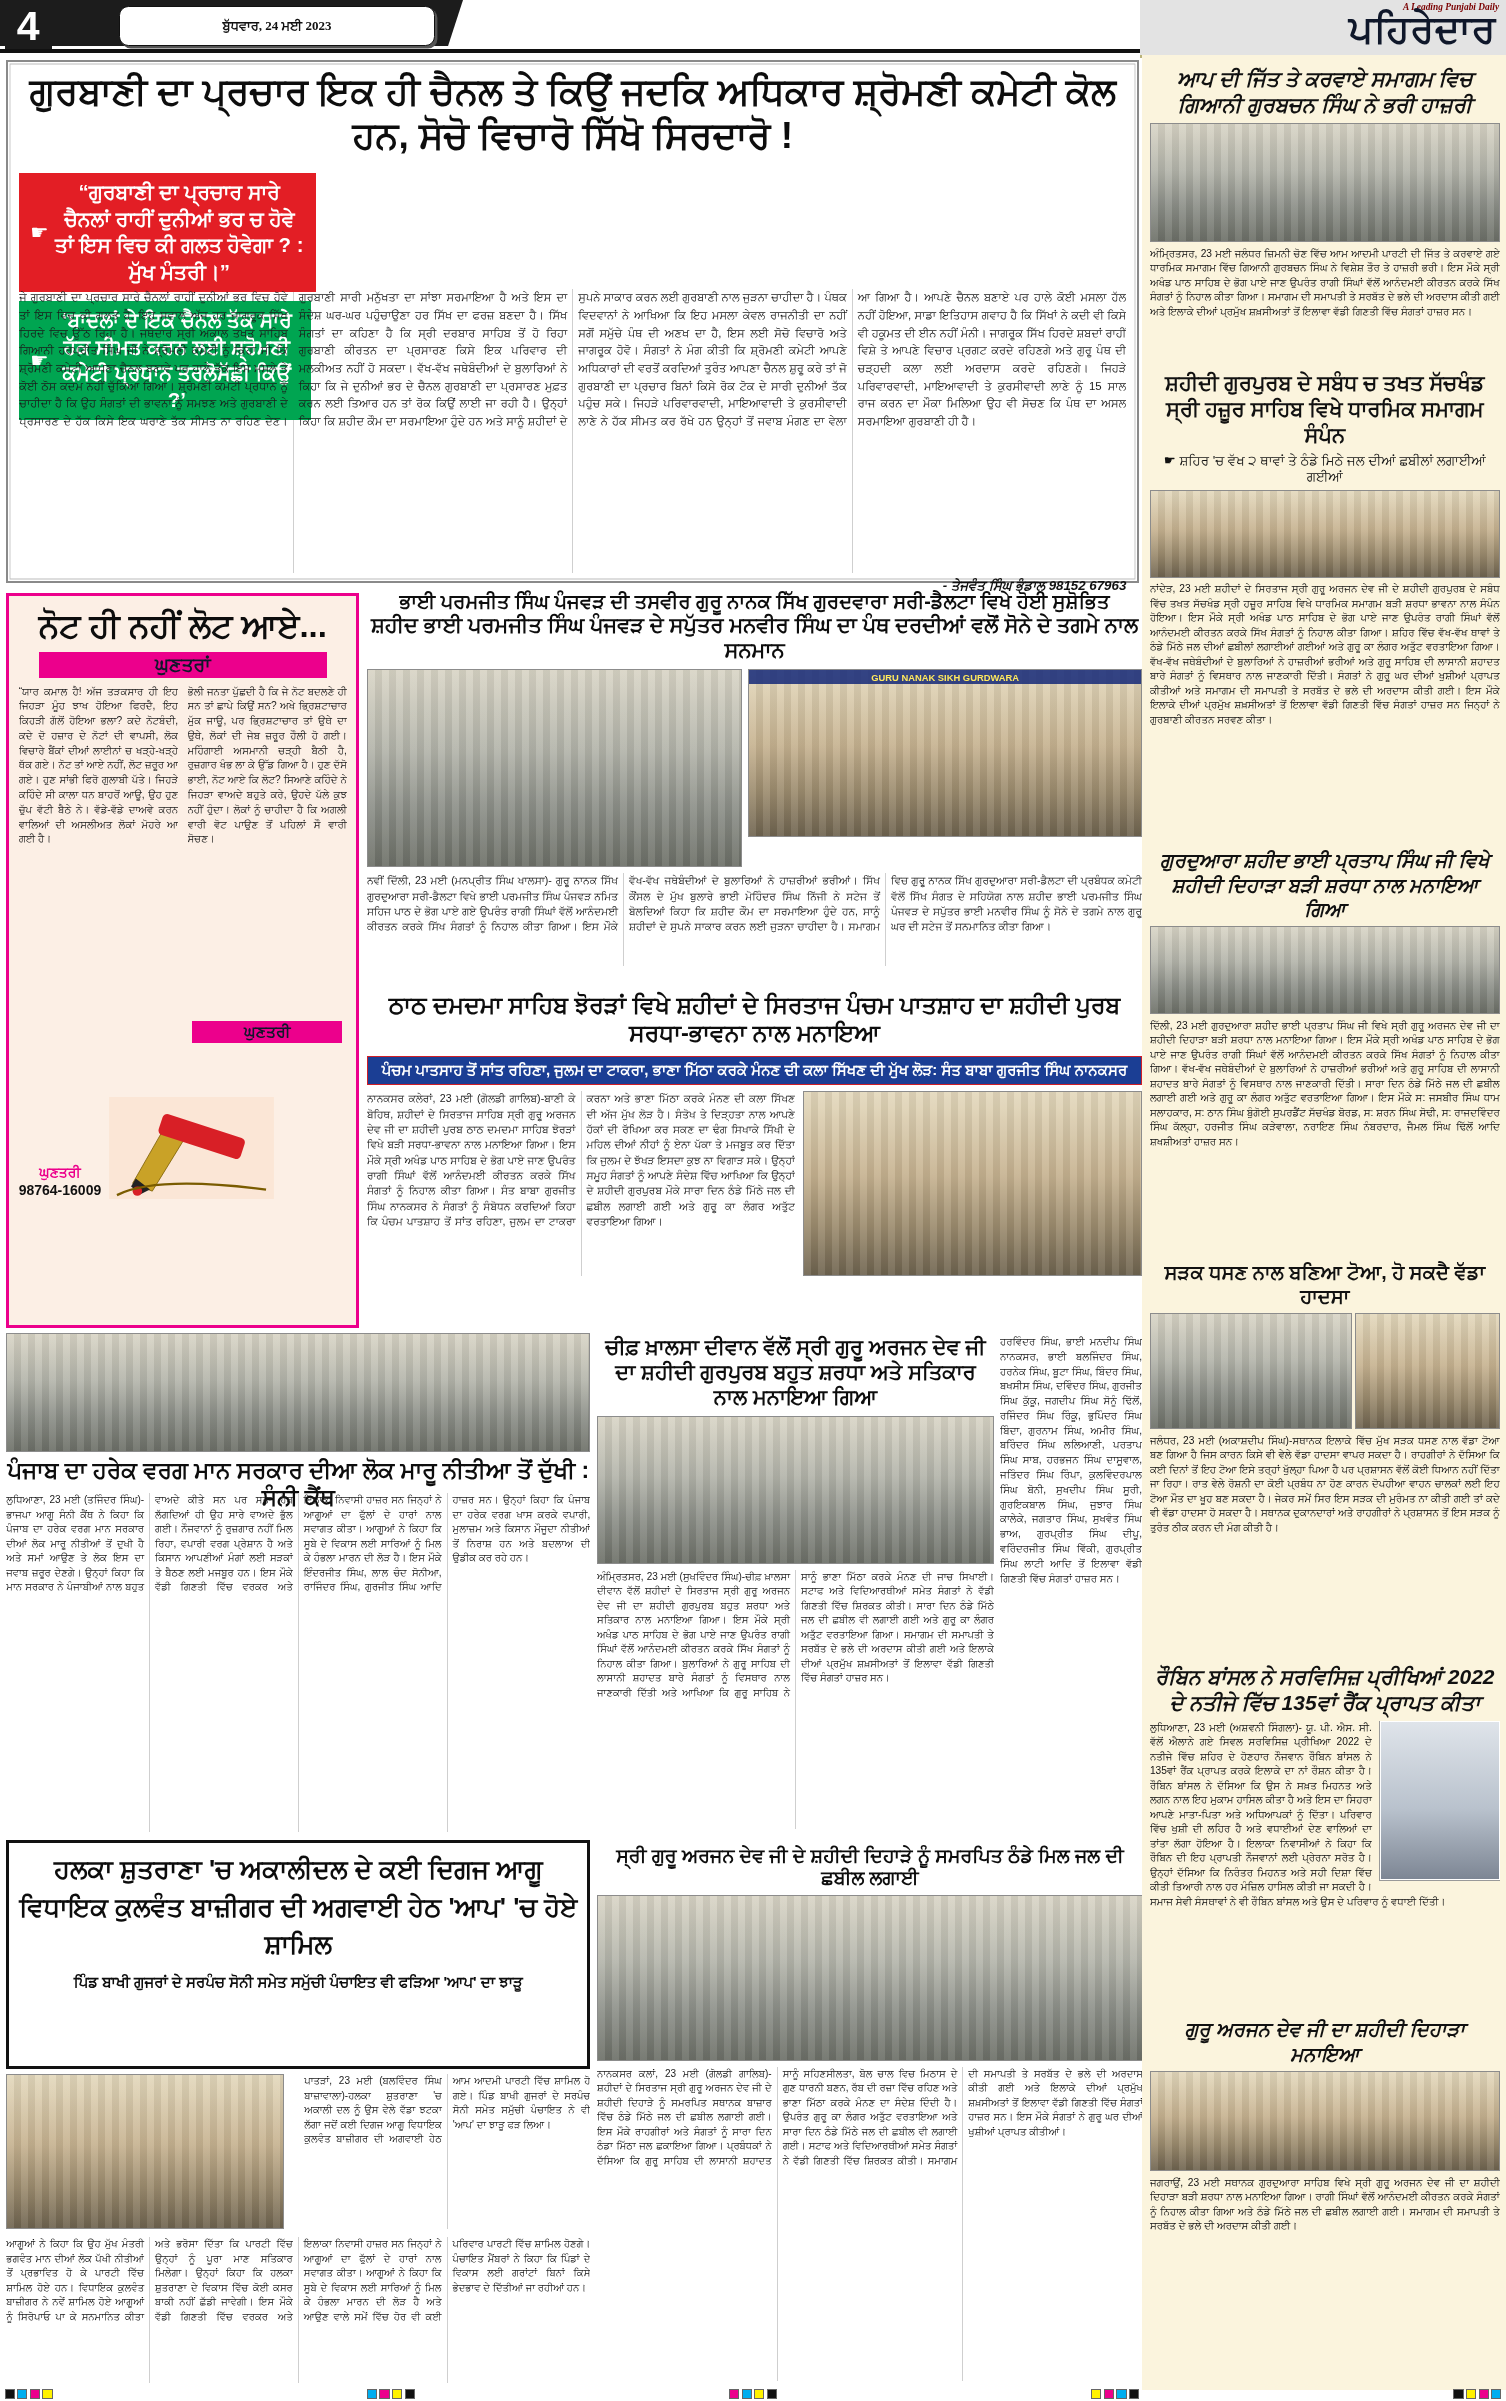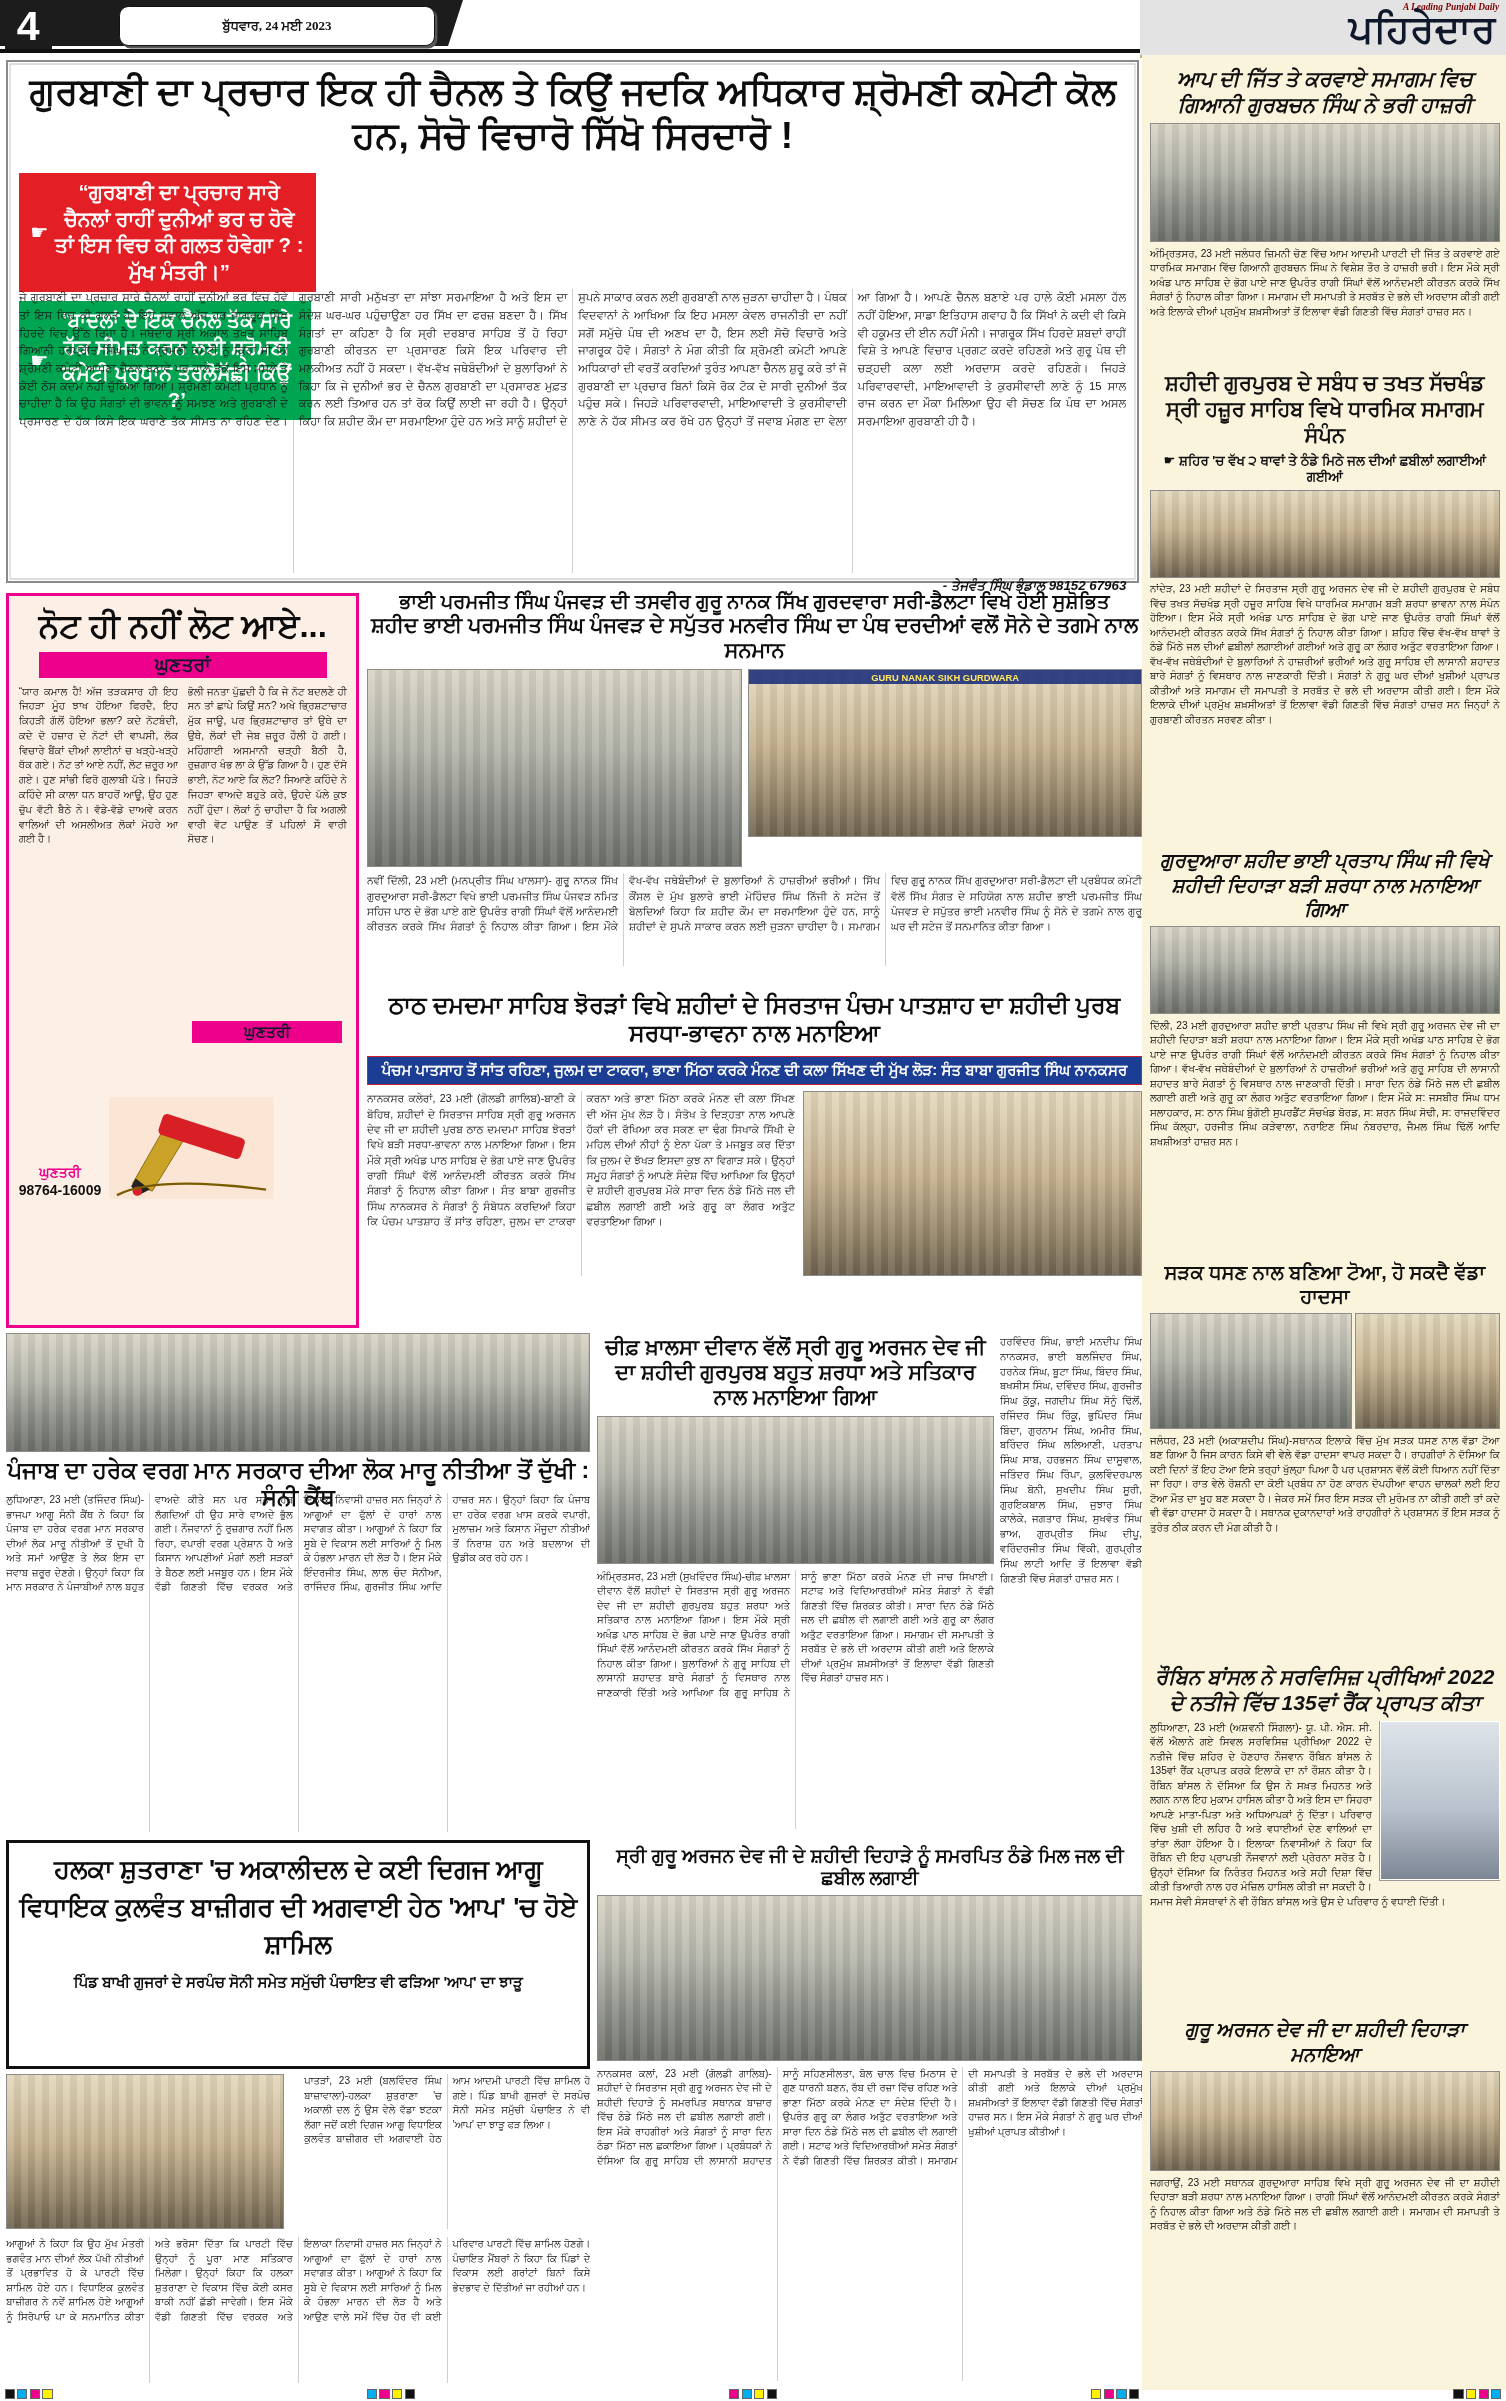--- a/index.html
+++ b/index.html
@@ -54,21 +54,21 @@
   .pen-sign{color:#ec008c;font-weight:800;font-size:14px;text-align:center;line-height:1.3;}
   
   .subband{background:#1b3e94;border:1.6px solid #d01f27;color:#fff;font-weight:700;font-size:15px;
            text-align:center;padding:4.7px 3.1px;}
   .blackbox{border:3.9px solid #111;box-sizing:border-box;padding:7.9px 9.4px;}
   
   .sidebar{left:1142px;top:55px;width:364px;height:2335px;background:#fbf4dd;box-sizing:border-box;
            padding:6.3px 6.3px 0 7.9px;}
   .sb-hl{font-size:21px;font-weight:800;font-style:italic;text-align:center;line-height:1.25;margin:4.7px 0;}
   .sb-hl.up{font-style:normal;}
-  .sb-sub{font-size:13.3px;font-weight:700;text-align:center;margin:1.6px 0 4.7px;}
+  .sb-sub{font-size:13.3px;font-weight:400;text-align:center;margin:1.6px 0 4.7px;}
   .sb-photo{width:100%;box-sizing:border-box;}
   .sb-body{font-size:10.2px;line-height:1.42;text-align:justify;overflow:hidden;margin-top:4.7px;}
   .portrait{float:right;width:118px;height:157px;margin:0 0 4.7px 7.9px;border:1.6px solid #fff;outline:0.8px solid #999;
             background:linear-gradient(180deg,#dfe4ea 0%,#b9c2cd 55%,#7d8694 100%);}
   
   .marks{left:0;top:2387px;width:1506px;height:15px;display:flex;justify-content:space-between;padding:1.6px 4.7px;box-sizing:border-box;}
   .mgrp{display:flex;gap:2.4px;}
   .mk{width:10.2px;height:10.2px;border:0.8px solid #666;box-sizing:border-box;}
   .mk.c{background:#00aeef;}.mk.m{background:#ec008c;}.mk.y{background:#fff200;}.mk.k{background:#111;}
 </style>

